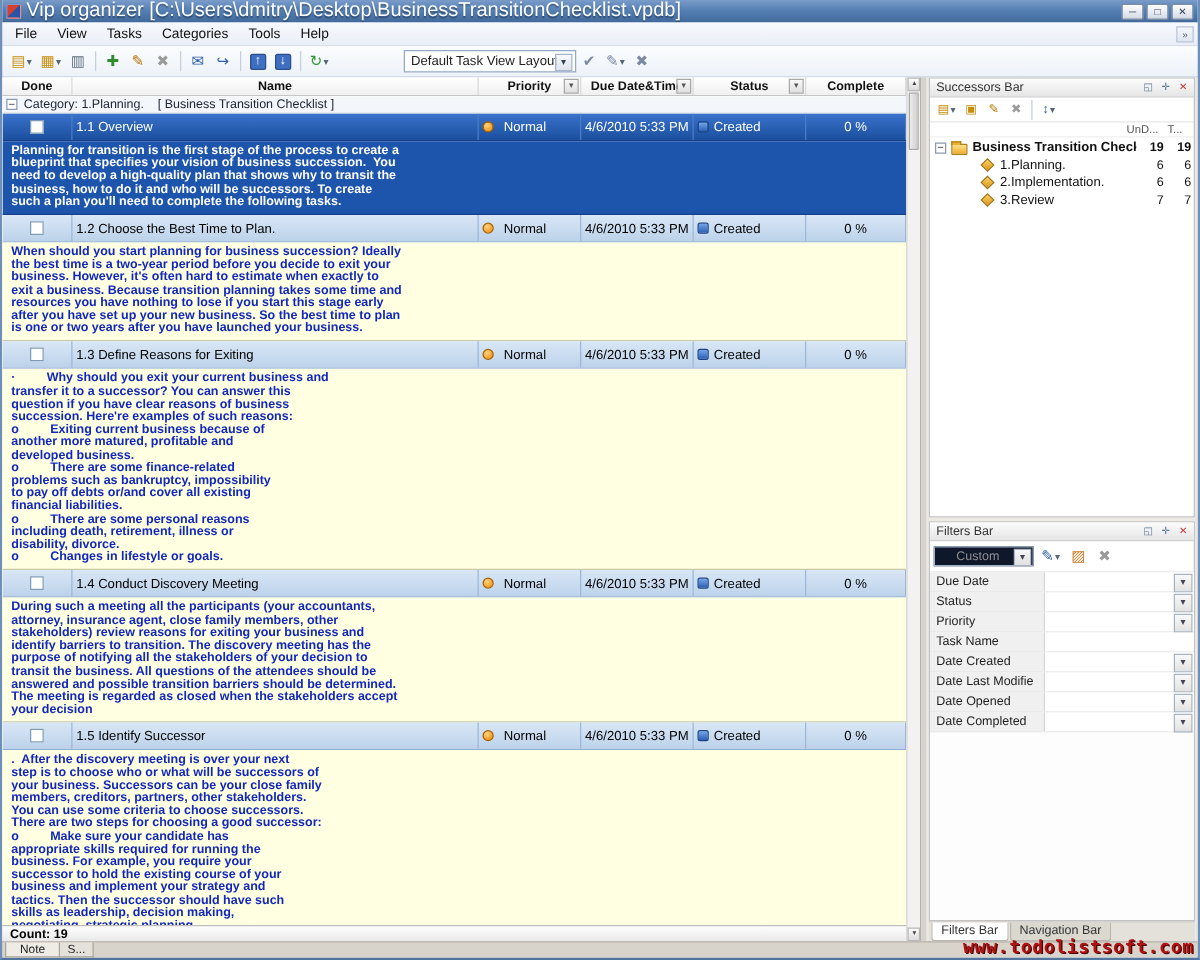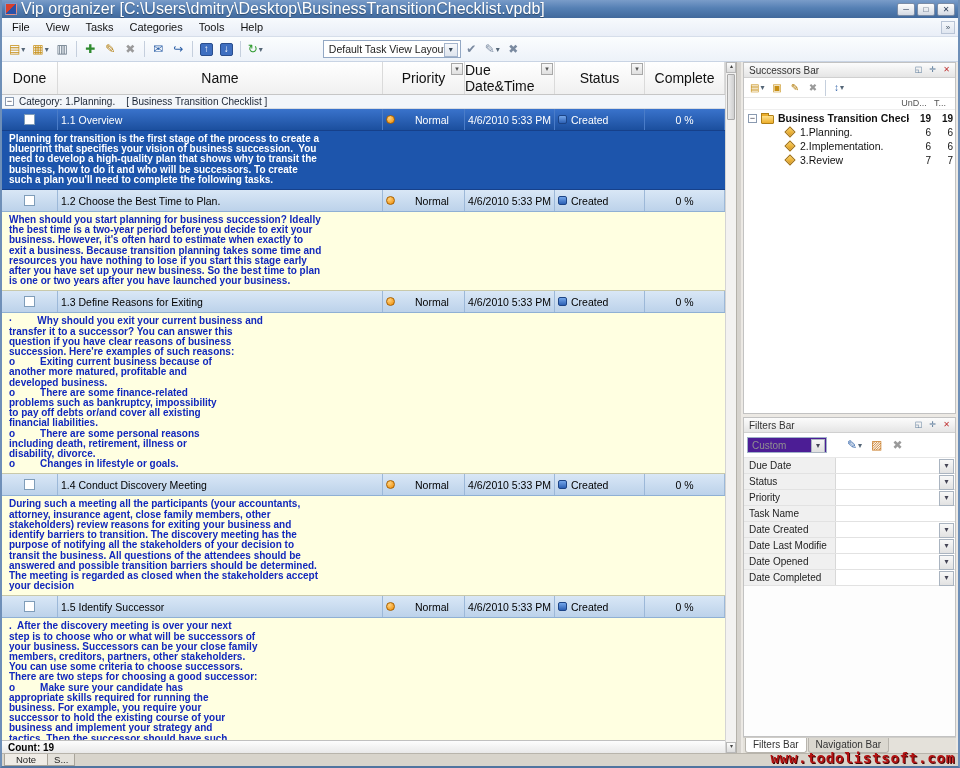--- a/index.html
+++ b/index.html
@@ -45,40 +45,40 @@
 
   .category-band{flex:0 0 17px;background:linear-gradient(180deg,#ffd863,#f6ad1f);
             border-bottom:1px solid #cf8c0a;display:flex;align-items:flex-end;padding-left:4px}
   .category-tab{height:15px;background:linear-gradient(#fffdf2,#ffeab0);border:1px solid #c9a13c;border-bottom:none;
             font-size:10px;padding:1px 7px 0;color:#222;display:flex;align-items:center;gap:3px}
   .category-tab::after{content:"▴";font-size:8px;color:#8a6a10}
 
   .grid{flex:1;display:flex;min-height:0}
   .grid-main{width:723px;display:flex;flex-direction:column;min-height:0}
   .grid-header{flex:0 0 15px;display:flex;background:linear-gradient(#ffffff,#f0f0f0);
-            border-bottom:1px solid #c6c6c6;font-size:14px;font-weight:normal;color:#111}
+            border-bottom:1px solid #c6c6c6;font-size:10px;font-weight:bold;color:#111}
   .gh-cell{display:flex;align-items:center;justify-content:center;border-right:1px solid #dadada;position:relative}
   .filter-btn{position:absolute;right:1px;top:1px;width:12px;height:12px;background:linear-gradient(#f8f8f8,#e0e0e0);
             border:1px solid #a8a8a8}
   .filter-btn::after{content:"▾";display:block;font-size:7px;line-height:10px;text-align:center;color:#555;font-weight:normal}
   .w-done{width:56px}.w-name{width:325px}.w-pri{width:82px}.w-due{width:90px}.w-status{width:90px}.w-comp{width:80px}
 
   .grid-body{flex:1;overflow:hidden;background:#fff}
   .group-row{height:14px;display:flex;align-items:center;background:#f3f6fa;border-bottom:1px solid #d8dce2;
             font-size:10px;color:#1a2433;padding-left:3px;gap:5px}
   .expander{flex:0 0 9px;width:9px;height:9px;border:1px solid #8a9ab0;background:#fff;position:relative}
   .expander::after{content:"−";position:absolute;left:0;top:-2px;width:7px;font-size:9px;line-height:11px;text-align:center;color:#334}
   .group-bracket{margin-left:6px}
 
   .task-row{height:22px;display:flex;background:linear-gradient(180deg,#d9e7f6,#bcd2ea);
             border-bottom:1px solid #8fb0d4;font-size:10.5px;color:#000}
   .task-row .cell{display:flex;align-items:center;border-right:1px solid #9cb8d8;padding:0 3px;overflow:hidden}
   .c-done{width:56px;justify-content:center}
   .c-name{width:325px}
-  .c-pri{width:82px;gap:20px;padding-left:8px}
+  .c-pri{width:82px;gap:8px;padding-left:8px}
   .c-due{width:90px;justify-content:center}
   .c-status{width:90px;gap:4px;padding-left:8px}
   .c-comp{width:80px;justify-content:center}
   .checkbox{width:11px;height:11px;background:#fff;border:1px solid #7f9db9}
   .pri-icon{width:9px;height:9px;border-radius:50%;background:radial-gradient(circle at 35% 30%,#ffd27f,#ef8a00);border:1px solid #a86000}
   .status-icon{width:9px;height:9px;border-radius:2px;background:linear-gradient(#74a6ea,#2c60b4);border:1px solid #1c4486}
   .task-row.selected{background:linear-gradient(180deg,#3a73cc,#1b4f9e);color:#fff;border-bottom-color:#16408a}
   .task-row.selected .cell{border-right-color:#4a7cc8}
 
   .desc-row{background:#ffffe1;border-bottom:1px solid #c9c9aa;padding:3px 4px 4px 7px}
@@ -119,22 +119,22 @@
   .tree-row.lvl1{padding-left:27px}
   .tree-row.root .tree-label,.tree-row.root .tree-cnt{font-weight:bold}
   .tree-icon{flex:0 0 auto}
   .tree-icon.folder{width:13px;height:9px;background:linear-gradient(#ffe18a,#ecae2c);border:1px solid #b07f17;border-radius:1px;position:relative;margin-top:2px}
   .tree-icon.folder::before{content:"";position:absolute;top:-3px;left:-1px;width:6px;height:2px;background:#ecae2c;border:1px solid #b07f17;border-bottom:none}
   .tree-icon.category{width:8px;height:8px;background:linear-gradient(135deg,#ffd35e,#d9961c);border:1px solid #a06f12;transform:rotate(45deg);margin:0 2px}
   .tree-label{flex:1;white-space:nowrap;overflow:hidden;color:#111}
   .tree-cnt{width:18px;text-align:right;font-size:10px;color:#111}
 
   .filters-custom{flex:0 0 21px;display:flex;align-items:center;padding:2px 3px;gap:2px;border-bottom:1px solid #e8e8e8}
-  .custom-combo{width:80px;height:16px;background:#4c1d95;border:1px solid #9fb1c8;font-size:10px;color:#909090;
-            display:flex;align-items:center;padding-left:4px;position:relative;margin-right:15px}
+  .custom-combo{width:80px;height:16px;background:#0f172a;border:1px solid #9fb1c8;font-size:10px;color:#909090;
+            display:flex;align-items:center;padding-left:17px;position:relative;margin-right:1px}
   .custom-combo::after{content:"▾";position:absolute;right:1px;top:1px;width:12px;height:12px;
             background:linear-gradient(#f6f6f6,#e0e0e0);border:1px solid #aab4c0;font-size:8px;line-height:11px;text-align:center;color:#445}
   .field-row{height:16px;display:flex;border-bottom:1px solid #e2e2e2;font-size:10px}
   .field-label{width:92px;background:#f0f0f0;border-right:1px solid #d8d8d8;display:flex;align-items:center;padding-left:5px;color:#222}
   .field-combo{flex:1;position:relative;background:#fff}
   .field-combo::after{content:"▾";position:absolute;right:1px;top:1px;width:13px;height:13px;
             background:linear-gradient(#f8f8f8,#e2e2e2);border:1px solid #aab4c0;font-size:8px;line-height:12px;text-align:center;color:#445}
   .field-row.no-dd .field-combo::after{display:none}
   .filters-empty{flex:1;background:#fdfdfd}
 

